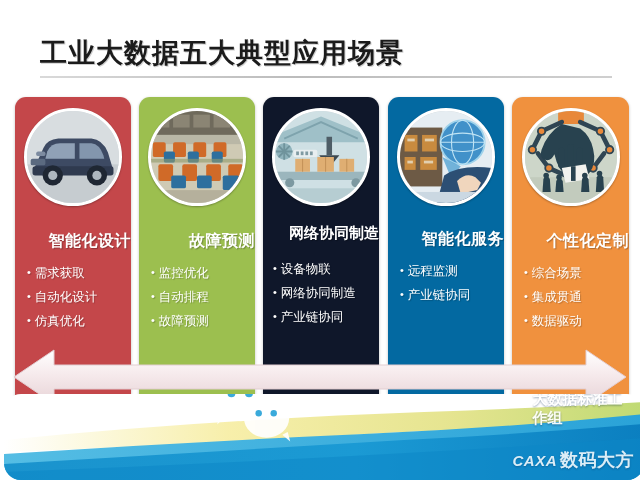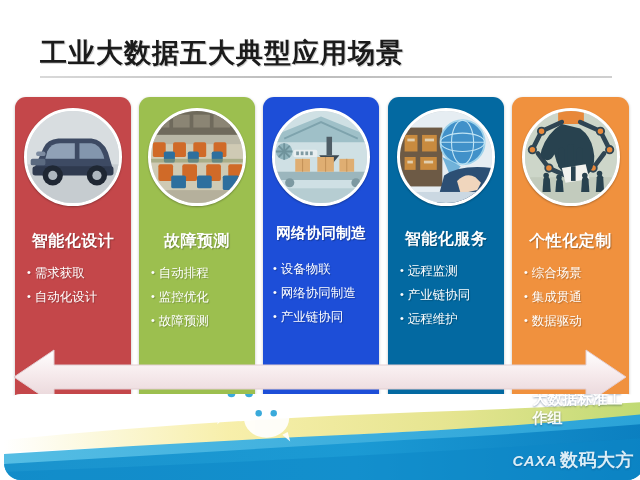--- a/index.html
+++ b/index.html
@@ -42,21 +42,21 @@
     border:3px solid #ffffff;
     box-sizing:border-box;
     overflow:hidden;
     background:#cfd6da;
     box-shadow:0 1px 2px rgba(0,0,0,.3);
   }
   .card-photo svg{display:block;width:100%;height:100%;}
 
   .card-title{
     position:absolute;left:0;right:0;top:134px;
-    text-align:center;color:#ffffff;font-weight:bold;font-size:16px;
+    text-align:right;color:#ffffff;font-weight:bold;font-size:16px;
     letter-spacing:.5px;
     text-shadow:1px 1px 1px rgba(0,0,0,.28);
   }
   .card.c2 .card-title{top:127px;font-size:15px;letter-spacing:0;}
   .card.c3 .card-title{top:132px;}
 
   .bullets{
     position:absolute;left:12px;right:6px;top:164px;
     color:#ffffff;font-size:12.5px;line-height:23px;
   }
@@ -119,20 +119,21 @@
           <circle cx="76" cy="70" r="11" fill="#1f2733"></circle>
             <circle cx="76" cy="70" r="5" fill="#aeb7bf"></circle>
           <rect x="4" y="52" width="16" height="7" rx="2" fill="#5b6a80"></rect>
           <rect x="10" y="44" width="10" height="5" rx="2" fill="#7d8ba0"></rect>
         </svg>
       </div>
       <div class="card-title">智能化设计</div>
       <div class="bullets">
         <div class="bullet"><span class="dot">•</span><span>需求获取</span></div>
         <div class="bullet"><span class="dot">•</span><span>自动化设计</span></div>
+        <div class="bullet"><span class="dot">•</span><span>仿真优化</span></div>
       </div>
     </div>
 
     <div class="card c1" style="background:#9cbf4f;">
       <div class="card-photo">
         <svg viewBox="0 0 100 100" preserveAspectRatio="xMidYMid slice">
           <rect width="100" height="100" fill="#cfcab4"></rect>
           <rect width="100" height="26" fill="#6f6a5c"></rect>
           <g fill="#8b8574">
             <rect x="2" y="4" width="18" height="14"></rect>
@@ -158,27 +159,27 @@
             <rect x="22" y="70" width="16" height="14" rx="2"></rect>
               <rect x="50" y="70" width="16" height="14" rx="2"></rect>
             <rect x="78" y="70" width="18" height="16" rx="2"></rect>
           </g>
           <rect y="86" width="100" height="14" fill="#b5b09c"></rect>
           <rect y="52" width="100" height="4" fill="#8f9a6a" opacity=".6"></rect>
         </svg>
       </div>
       <div class="card-title">故障预测</div>
       <div class="bullets">
+        <div class="bullet"><span class="dot">•</span><span>监控优化</span></div>
         <div class="bullet"><span class="dot">•</span><span>自动排程</span></div>
-        <div class="bullet"><span class="dot">•</span><span>监控优化</span></div>
         <div class="bullet"><span class="dot">•</span><span>故障预测</span></div>
       </div>
     </div>
 
-    <div class="card c2" style="background:#1d4ed8;">
+    <div class="card c2" style="background:#0f172a;">
       <div class="card-photo">
         <svg viewBox="0 0 100 100" preserveAspectRatio="xMidYMid slice">
           <rect width="100" height="100" fill="#cfe0e4"></rect>
           <path d="M0 26 L50 6 L100 26 L100 34 L0 34 Z" fill="#9fc0c8"></path>
           <path d="M10 30 L50 12 L90 30" fill="none" stroke="#7ea3ad" stroke-width="2"></path>
           <circle cx="10" cy="44" r="9" fill="#8fb3bc"></circle>
           <g stroke="#6f939c" stroke-width="2">
               <line x1="10" y1="35" x2="10" y2="53"></line>
               <line x1="1" y1="44" x2="19" y2="44"></line>
               <line x1="4" y1="38" x2="16" y2="50"></line>
@@ -246,21 +247,20 @@
           <path d="M46 50 L66 60 L56 74 Z" fill="#4a9ed0" opacity=".75"></path>
           <path d="M48 70 Q66 58 100 62 L100 100 L40 100 Z" fill="#2c4f74"></path>
           <path d="M62 76 q10 -10 20 -4 l6 6 -4 8 -18 4 z" fill="#f0d6bd"></path>
           <rect y="88" width="100" height="12" fill="#cbd8e2"></rect>
         </svg>
       </div>
       <div class="card-title">智能化服务</div>
       <div class="bullets">
         <div class="bullet"><span class="dot">•</span><span>远程监测</span></div>
         <div class="bullet"><span class="dot">•</span><span>产业链协同</span></div>
-        <div class="bullet"><span class="dot">•</span><span>远程维护</span></div>
       </div>
     </div>
 
     <div class="card c4" style="background:#f0913e;">
       <div class="card-photo">
         <svg viewBox="0 0 100 100" preserveAspectRatio="xMidYMid slice">
           <rect width="100" height="100" fill="#cdd6c9"></rect>
           <rect y="72" width="100" height="28" fill="#c2cbbd"></rect>
           <path d="M36 0 L64 0 L64 14 L36 14 Z" fill="#e8883a"></path>
           <g stroke="#2f4553" stroke-width="5" fill="none" stroke-linecap="round">

